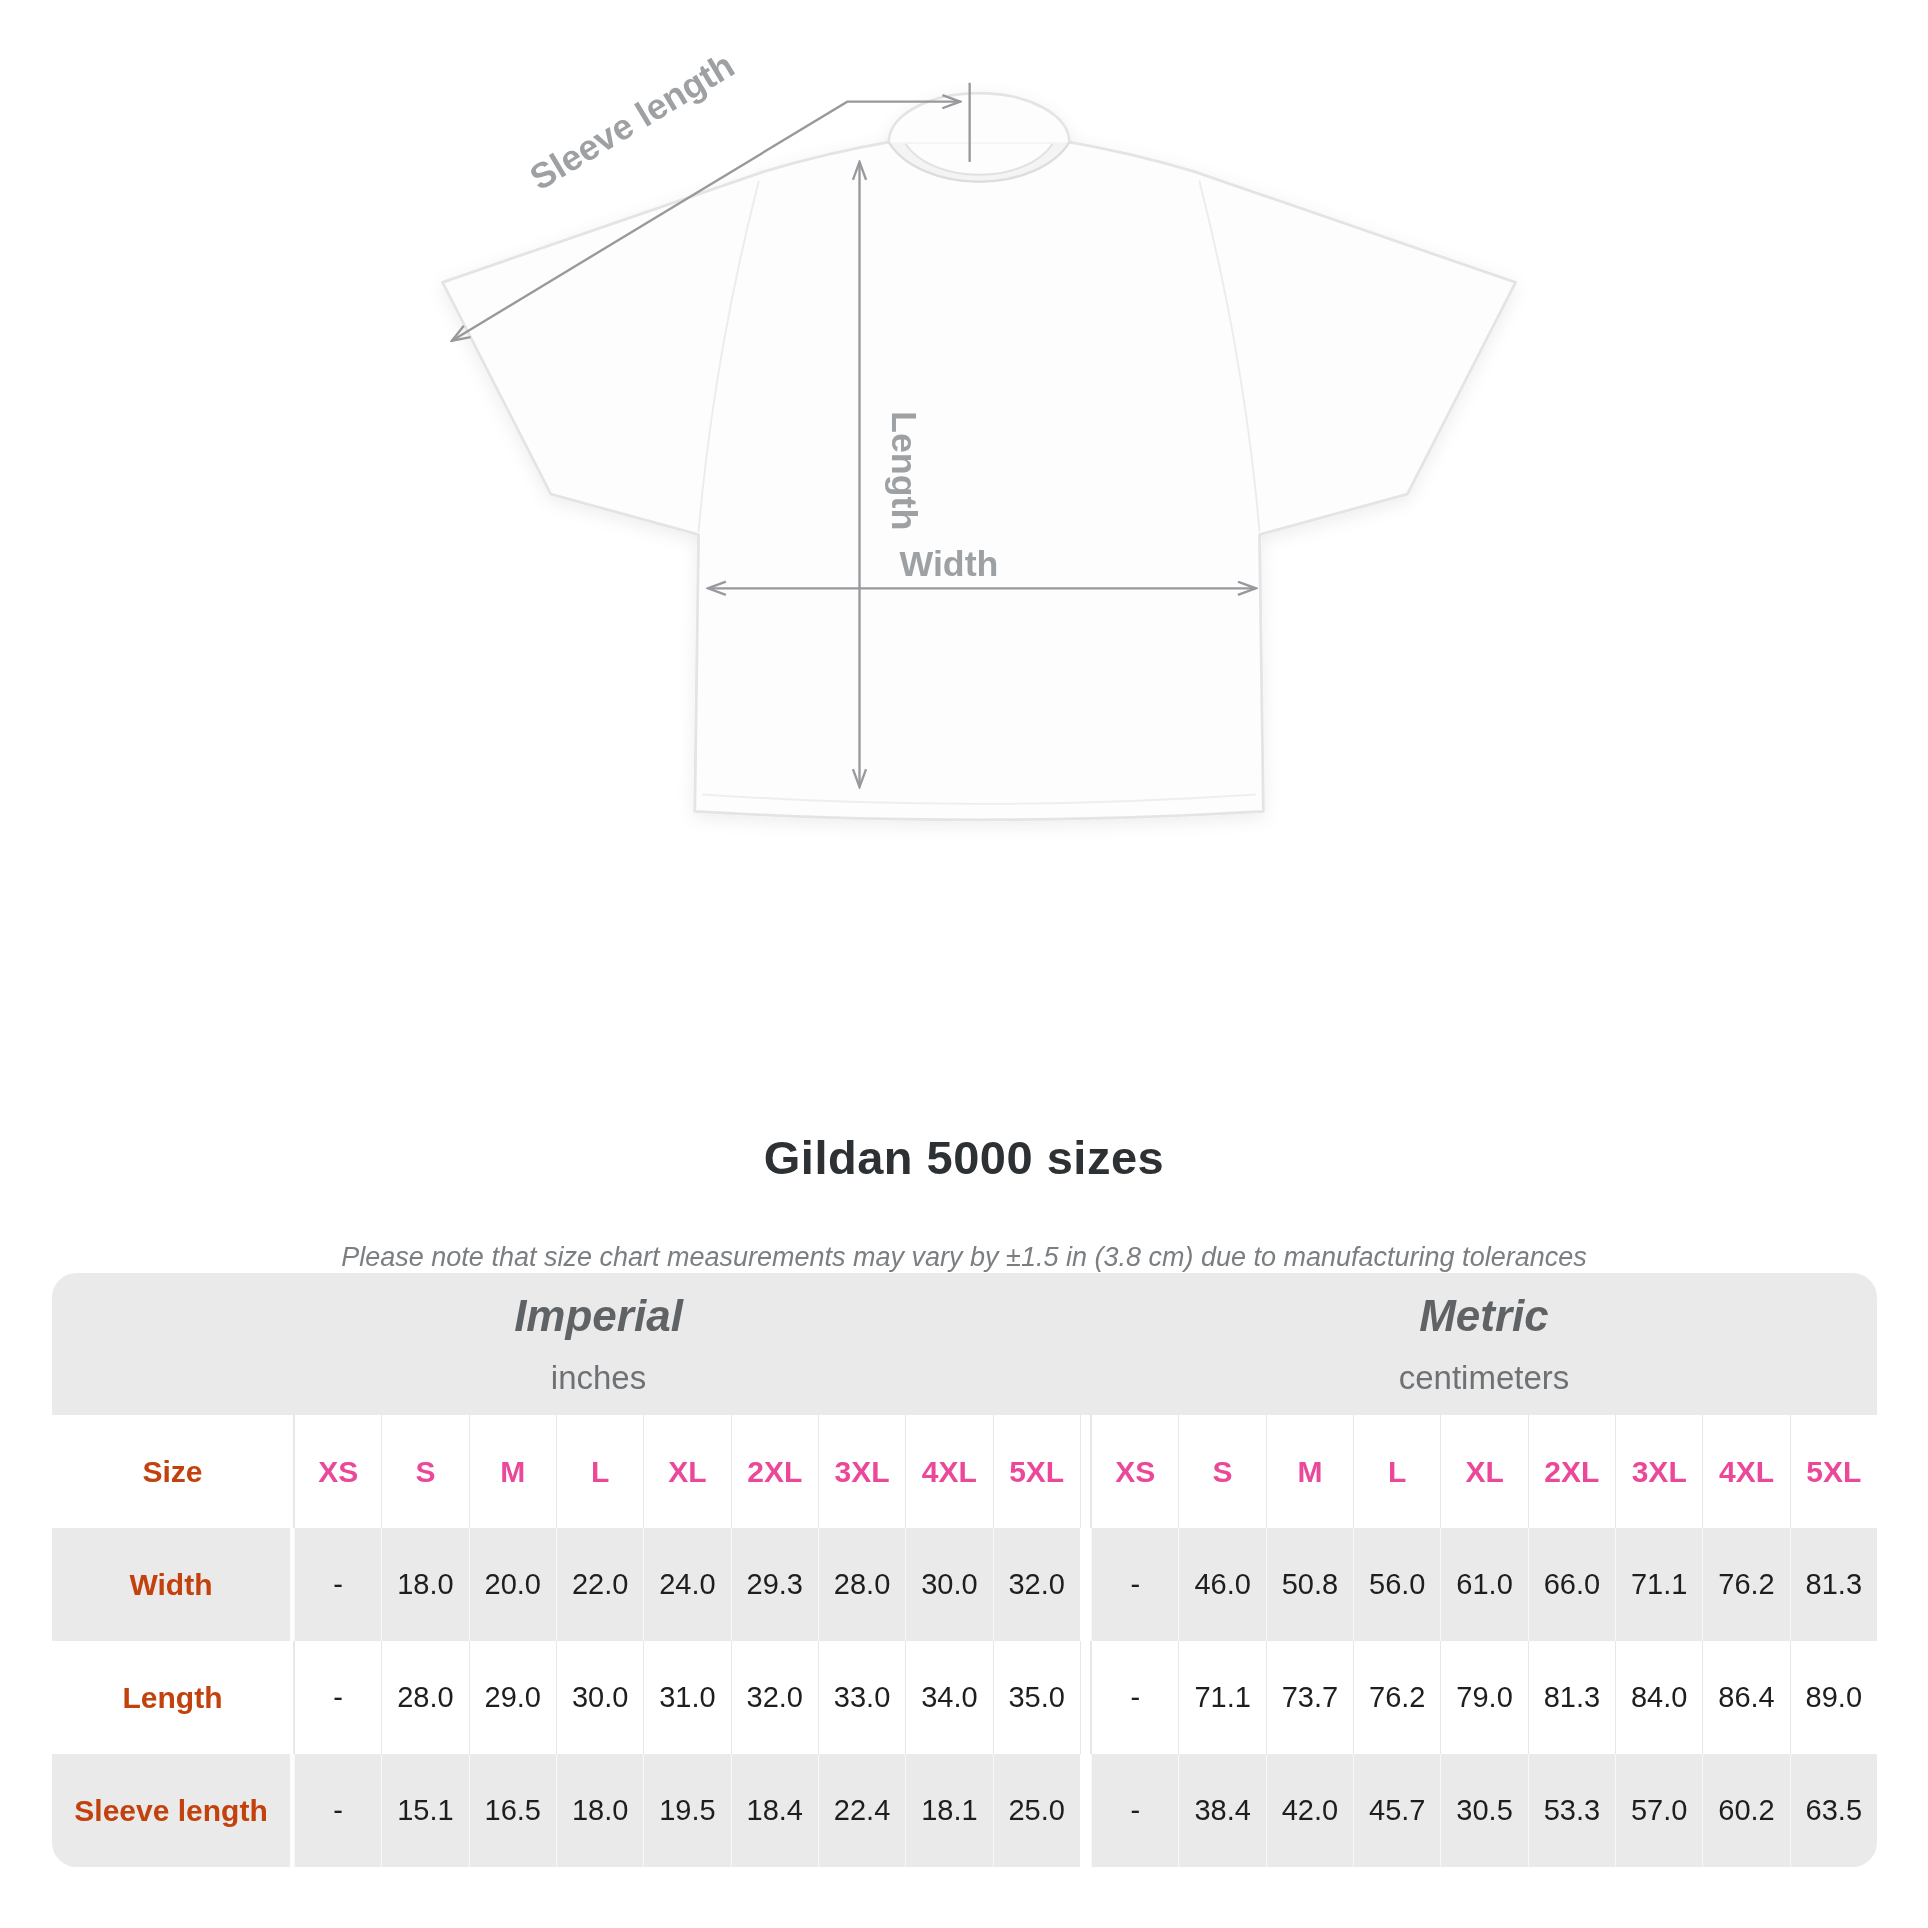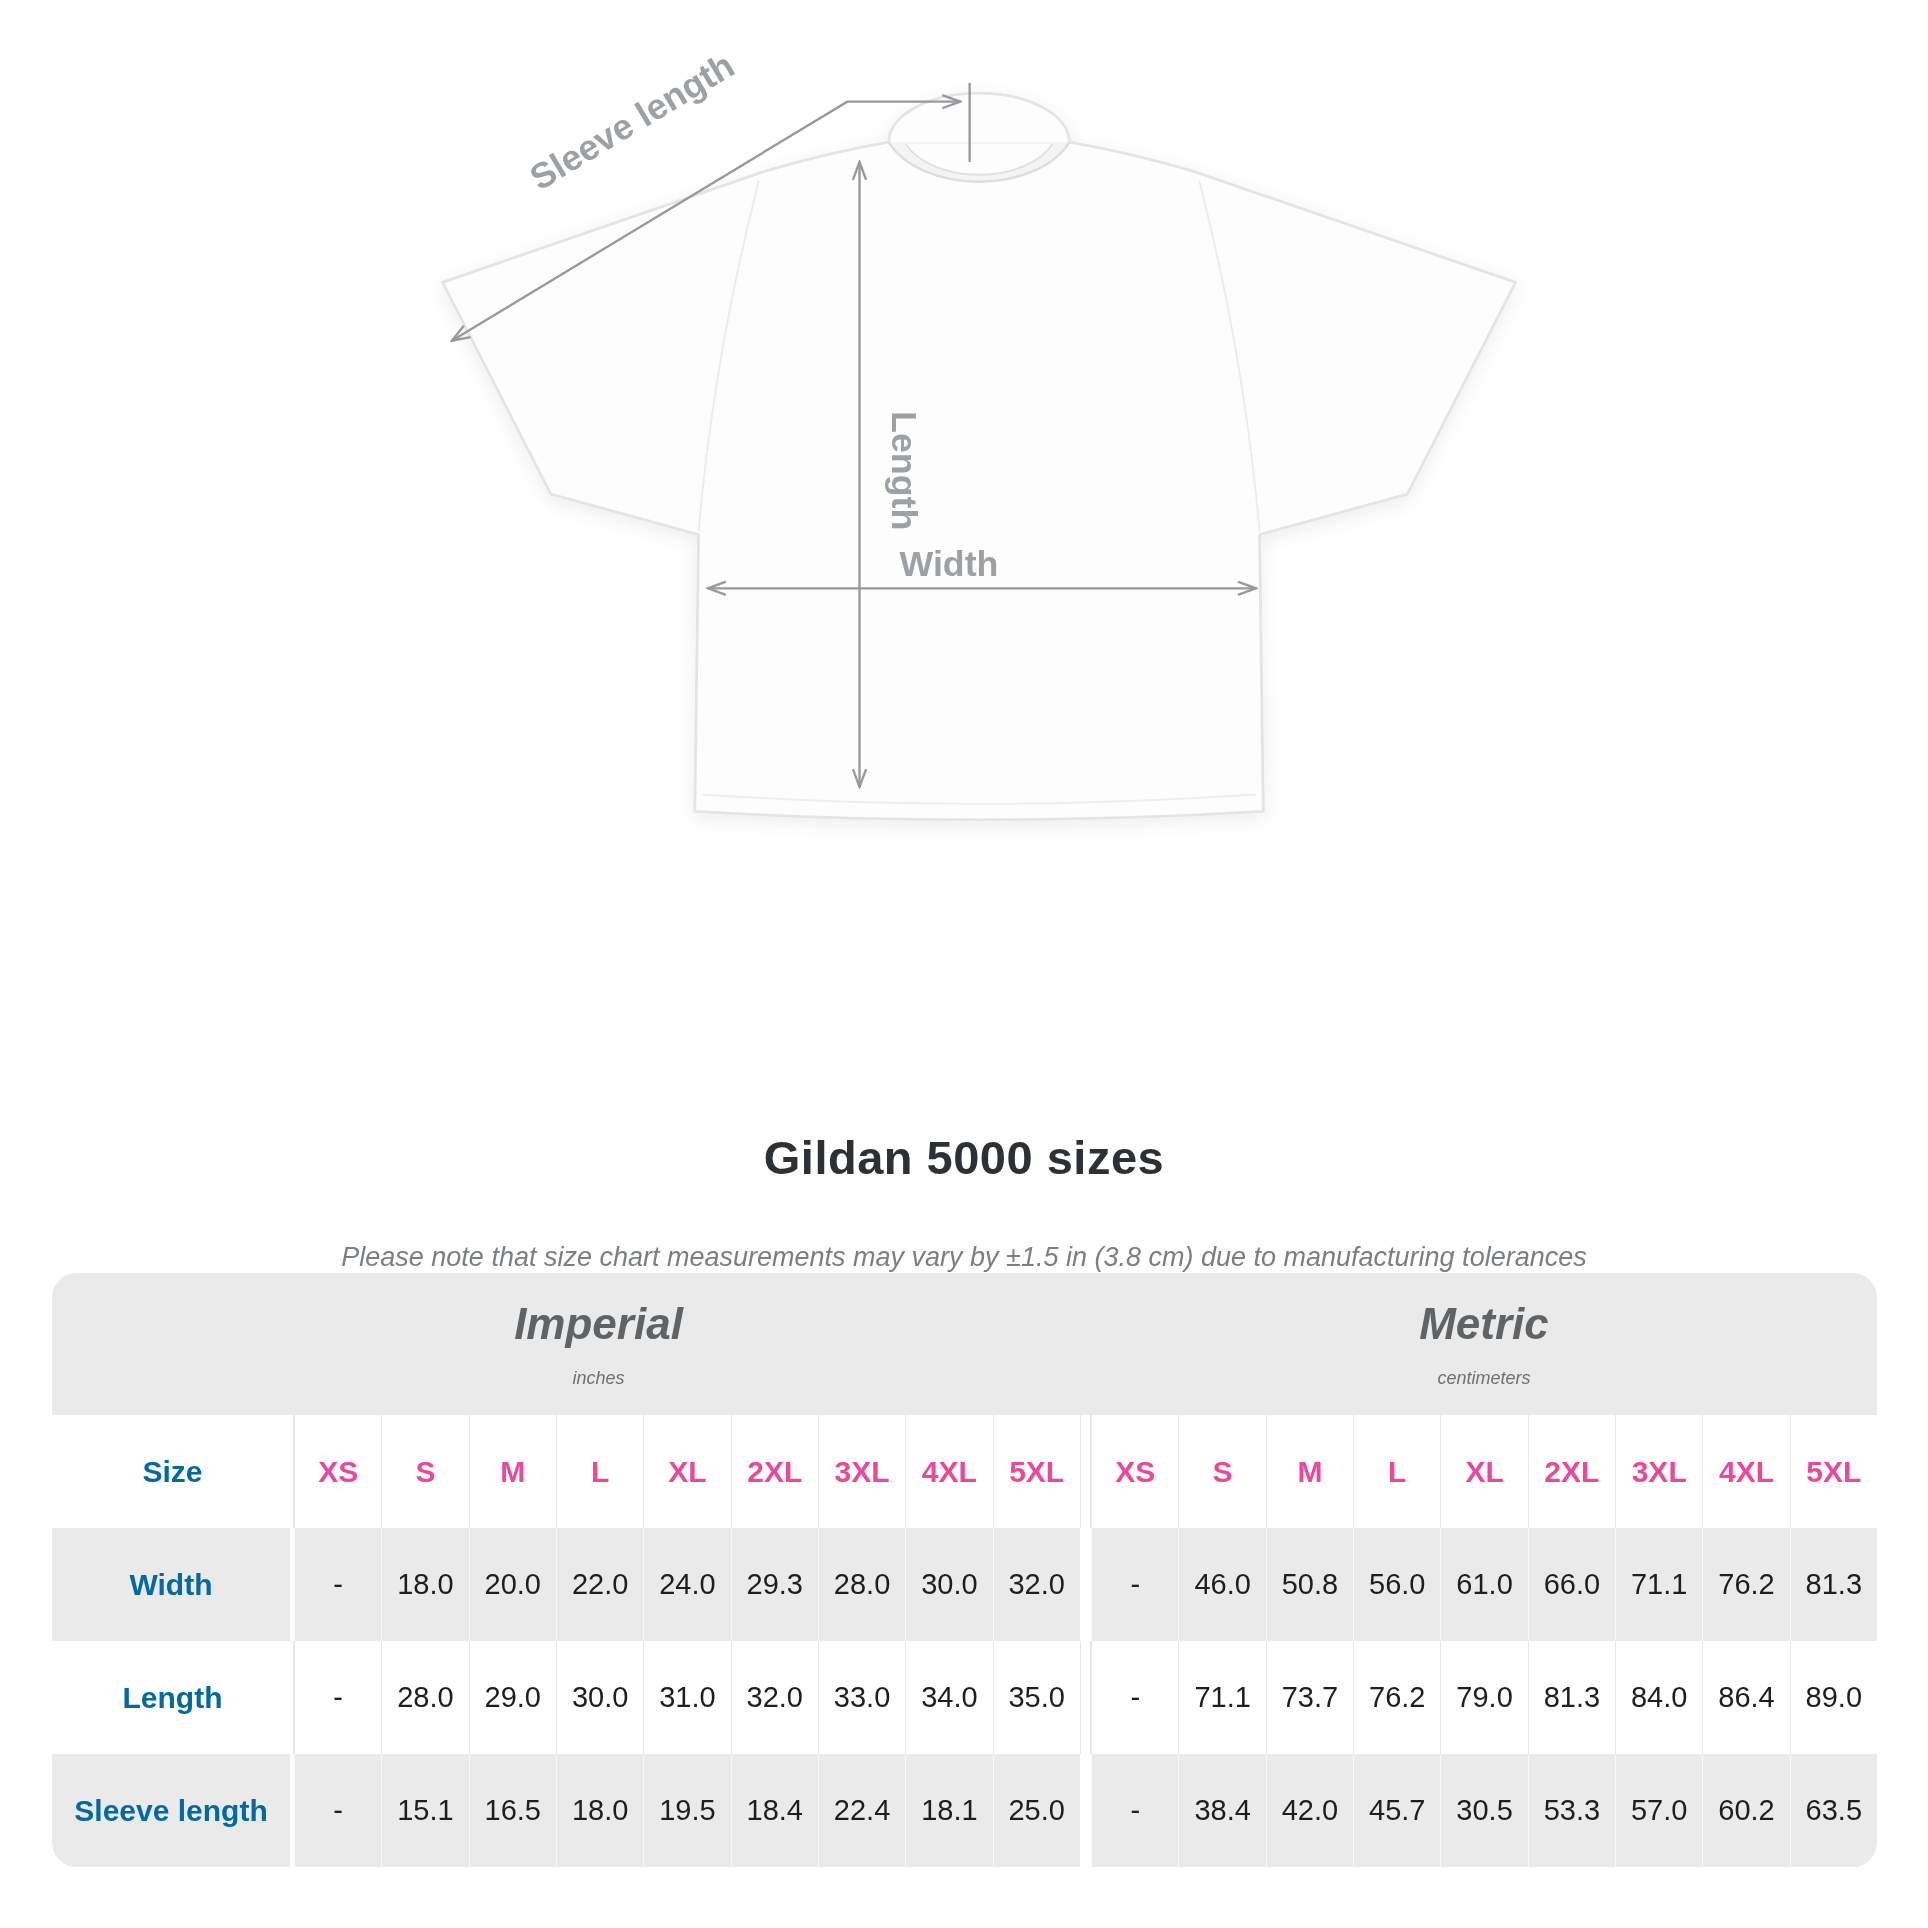--- a/index.html
+++ b/index.html
@@ -14,29 +14,29 @@
 
   .size-table{position:absolute;left:52px;top:1273px;width:1825px;height:594px;
               border-radius:24.5px;overflow:hidden;background:#ffffff;}
 
   .band{position:relative;height:142px;background:#eaeaea;}
   .band-sec{position:absolute;top:0;height:100%;display:flex;flex-direction:column;
             align-items:center;justify-content:center;gap:7.5px;}
   .band-imperial{left:0;width:1027px;padding-left:66px;box-sizing:border-box;}
   .band-metric{left:1039px;right:0;}
   .band-name{font-size:44px;font-weight:bold;font-style:italic;color:#5f6366;}
-  .band-sub{font-size:18px;font-style:italic;color:#6e7275;margin-top:11px;}
+  .band-sub{font-size:33px;color:#6e7275;margin-top:11px;}
 
   .grid{display:grid;grid-template-columns:242px repeat(9,1fr) 11.3px repeat(9,1fr);}
   .cell{display:flex;align-items:center;justify-content:center;}
   .hrow{height:113px;background:#ffffff;}
   .drow{height:113px;background:#ffffff;}
   .size-table > .drow:nth-child(odd){background:#eaeaea;}
 
-  .cell.label{font-size:30px;font-weight:bold;color:#0369a1;}
+  .cell.label{font-size:30px;font-weight:bold;color:#c2410c;}
   .cell.head{font-size:30px;font-weight:bold;color:#ec4899;}
   .cell.val{font-size:29px;color:#1c1e20;}
 
   
   .hrow .cell.head{border-left:1.9px solid #e7e7e7;}
   .hrow .cell.divider{border-left:1.9px solid #e7e7e7;border-right:1.9px solid #e7e7e7;background:#fff;}
   .hrow .cell.label{border-right:1.9px solid #e7e7e7;}
 
   .drow .cell.val{border-left:1.9px solid #e7e7e7;}
   .drow .cell.val + .cell.val{border-left:1.9px solid #e7e7e7;}

